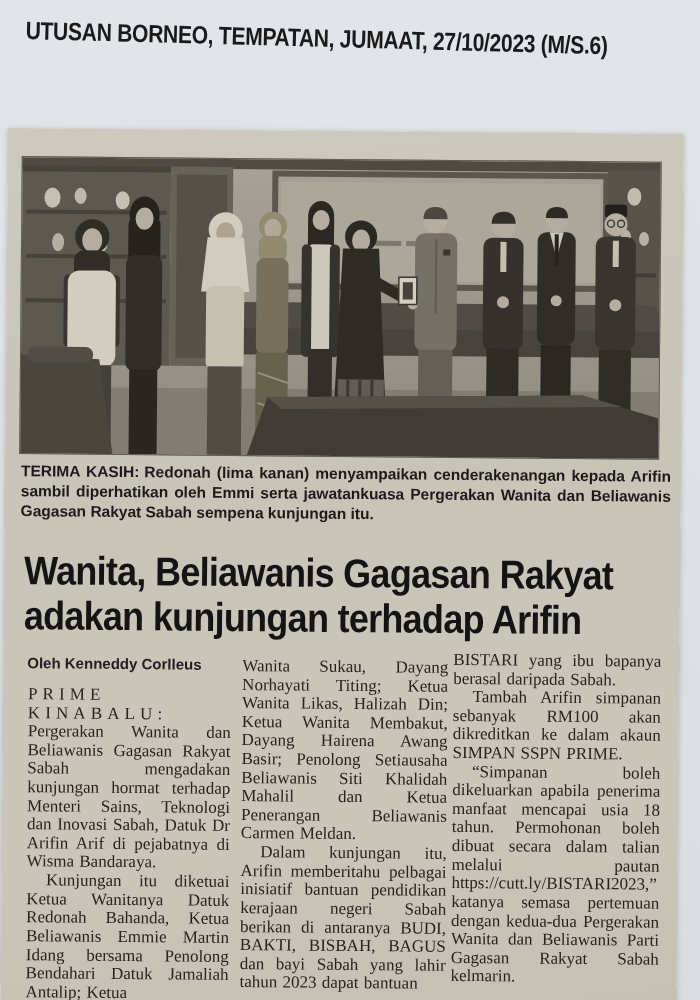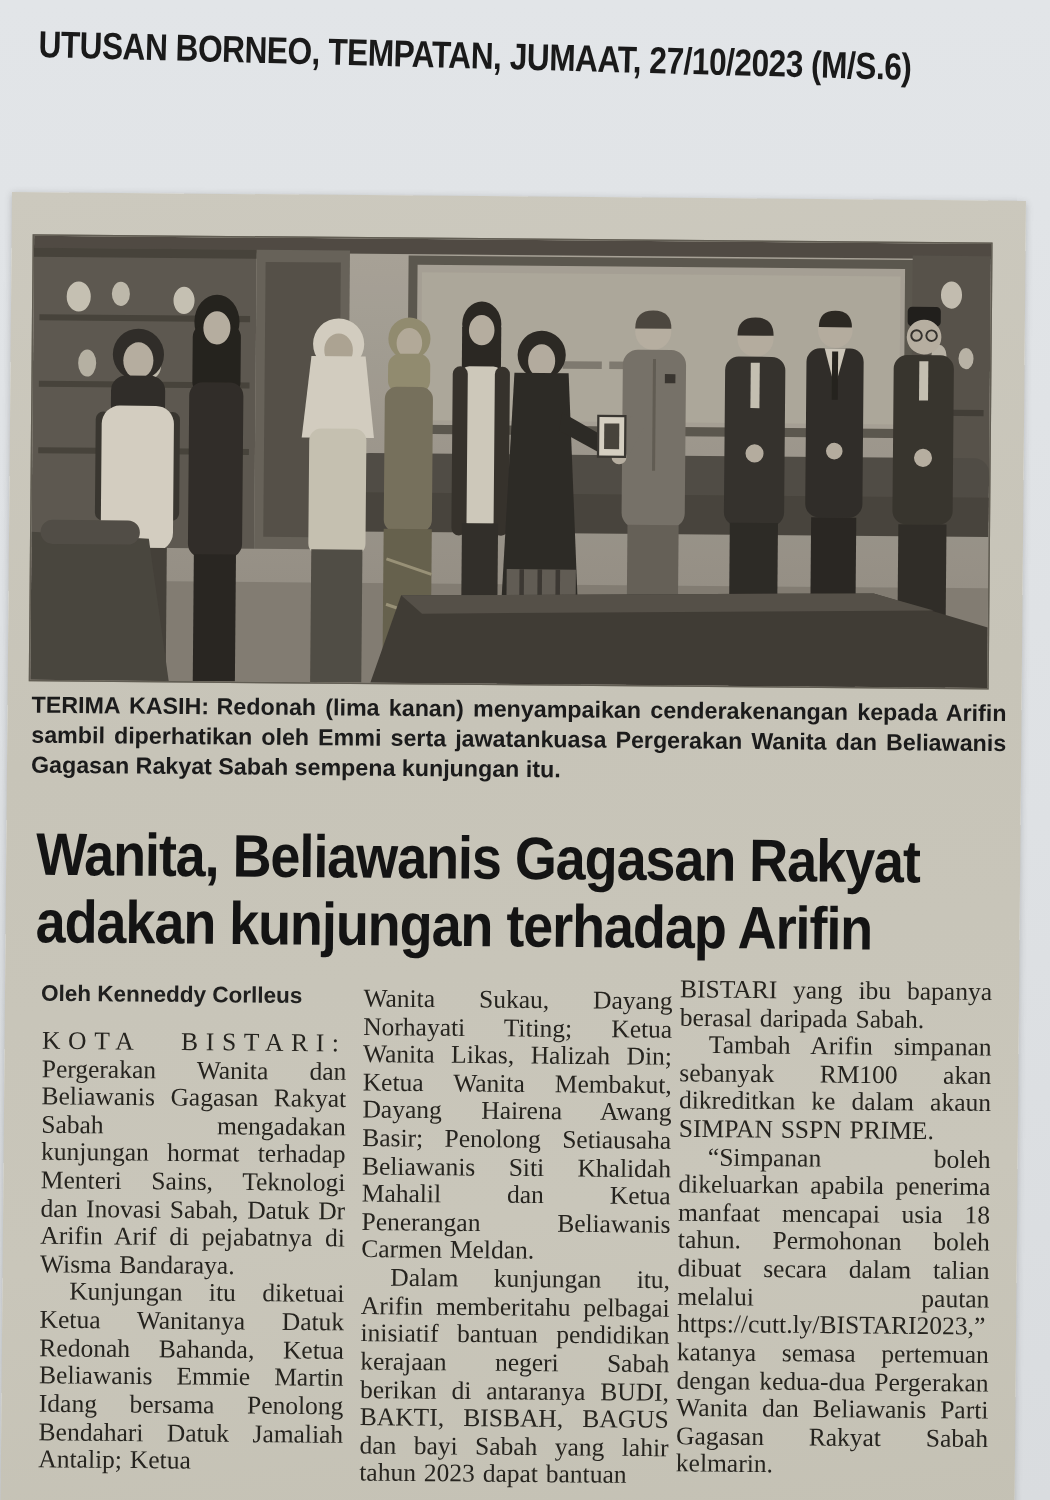--- a/index.html
+++ b/index.html
@@ -209,21 +209,21 @@
   </div>
 
   <div class="headline">
     <div>Wanita, Beliawanis Gagasan Rakyat</div>
     <div>adakan kunjungan terhadap Arifin</div>
   </div>
 
   <div class="byline">Oleh Kenneddy Corlleus</div>
 
   <div class="col" id="col-0">
-      <p class="body-par"><span class="dateline">KOTA BISTARI:</span> Pergerakan Wanita dan Beliawanis Gagasan Rakyat Sabah mengadakan kunjungan hormat terhadap Menteri Sains, Teknologi dan Inovasi Sabah, Datuk Dr Arifin Arif di pejabatnya di Wisma Bandaraya.</p>
+      <p class="body-par"><span class="dateline">PRIME KINABALU:</span> Pergerakan Wanita dan Beliawanis Gagasan Rakyat Sabah mengadakan kunjungan hormat terhadap Menteri Sains, Teknologi dan Inovasi Sabah, Datuk Dr Arifin Arif di pejabatnya di Wisma Bandaraya.</p>
       <p class="body-par indent">Kunjungan itu diketuai Ketua Wanitanya Datuk Redonah Bahanda, Ketua Beliawanis Emmie Martin Idang bersama Penolong Bendahari Datuk Jamaliah Antalip; Ketua</p>
     </div>
   <div class="col" id="col-1">
       <p class="body-par">Wanita Sukau, Dayang Norhayati Titing; Ketua Wanita Likas, Halizah Din; Ketua Wanita Membakut, Dayang Hairena Awang Basir; Penolong Setiausaha Beliawanis Siti Khalidah Mahalil dan Ketua Penerangan Beliawanis Carmen Meldan.</p>
       <p class="body-par indent">Dalam kunjungan itu, Arifin memberitahu pelbagai inisiatif bantuan pendidikan kerajaan negeri Sabah berikan di antaranya BUDI, BAKTI, BISBAH, BAGUS dan bayi Sabah yang lahir tahun 2023 dapat bantuan</p>
     </div>
   <div class="col" id="col-2">
       <p class="body-par">BISTARI yang ibu bapanya berasal daripada Sabah.</p>
       <p class="body-par indent">Tambah Arifin simpanan sebanyak RM100 akan dikreditkan ke dalam akaun SIMPAN SSPN PRIME.</p>
       <p class="body-par indent">“Simpanan boleh dikeluarkan apabila penerima manfaat mencapai usia 18 tahun. Permohonan boleh dibuat secara dalam talian melalui pautan https://cutt.ly/BISTARI2023,” katanya semasa pertemuan dengan kedua-dua Pergerakan Wanita dan Beliawanis Parti Gagasan Rakyat Sabah kelmarin.</p>

